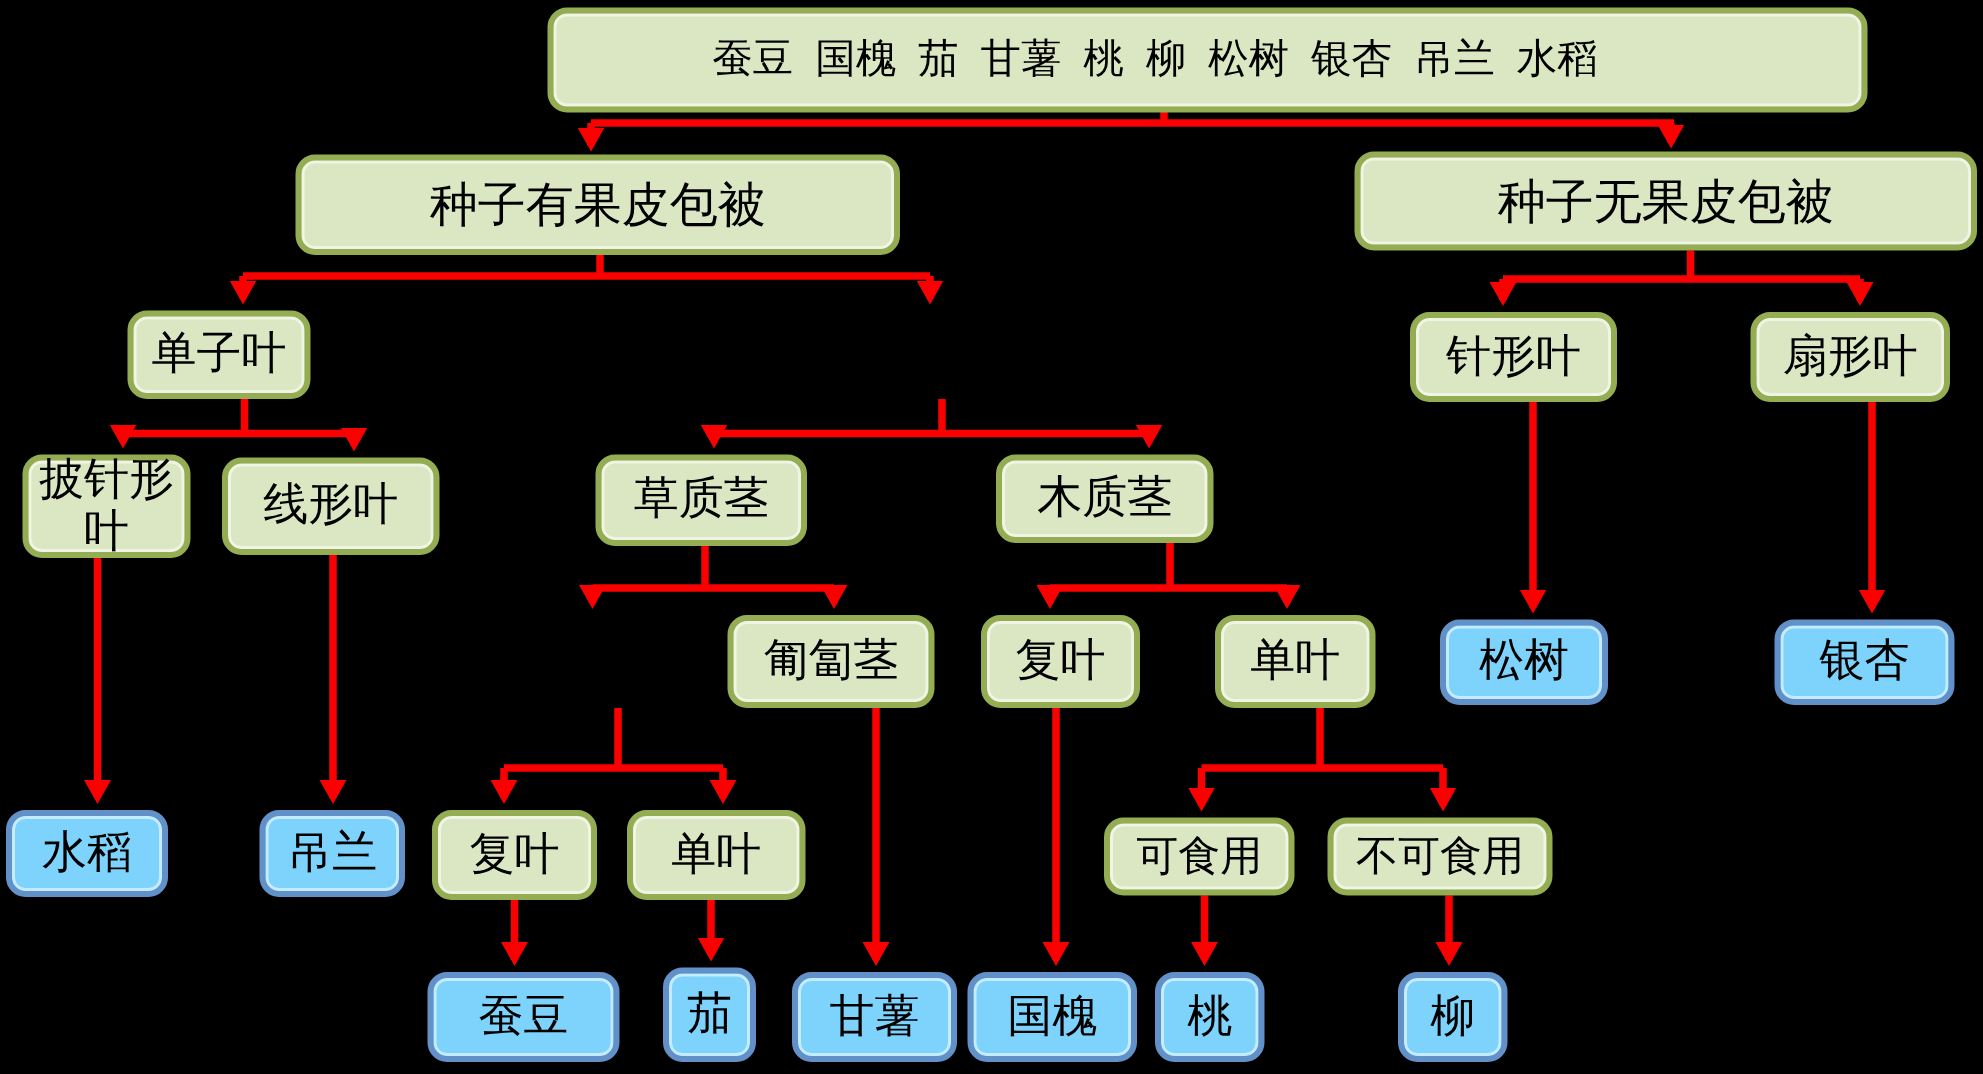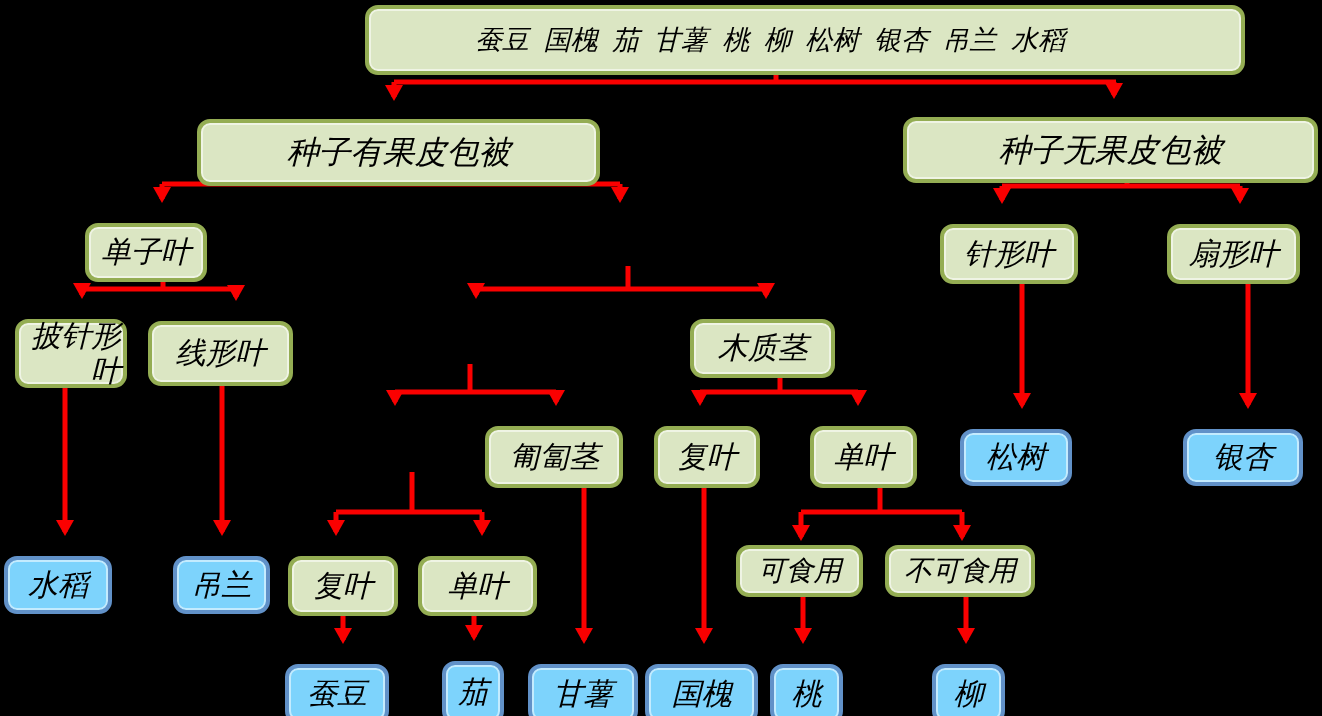--- a/index.html
+++ b/index.html
@@ -1,24 +1,24 @@
 <!DOCTYPE html>
 <html><head>
 <meta charset="utf-8">
 <style>
   html,body{margin:0;padding:0;background:#000;}
   #stage{position:relative;width:1322px;height:716px;background:#000;overflow:hidden;
          font-family:"DejaVu Serif","Liberation Serif",serif;}
   #wires{position:absolute;left:0;top:0;width:1322px;height:716px;}
   .node{position:absolute;box-sizing:border-box;display:flex;align-items:center;justify-content:center;
-        text-align:right;color:#000;border-radius:13px;line-height:1.15;z-index:2;
-        box-shadow:inset 0 0 0 2px rgba(255,255,255,.55);font-style:italic;}
+        text-align:center;color:#000;border-radius:13px;line-height:1.15;z-index:2;
+        box-shadow:inset 0 0 0 2px rgba(255,255,255,.55);}
   .green{background:#dbe6c3;border:4px solid #94ad53;}
   .blue{background:#7dd3fc;border:4px solid #6191c8;}
-  .fs30{font-size:30px;margin-top:16px;}
+  .fs30{font-size:30px;}
   .fs28{font-size:28px;}
   .root-label{font-size:27px;word-spacing:6px;padding-right:70px;}
   .wrap2{padding:0 2px;}
 </style>
 </head>
 <body>
 
 <div id="stage">
 
   <svg id="wires" viewBox="0 0 1322 716" fill="none" stroke="#fa0000" stroke-width="5">
@@ -92,35 +92,36 @@
 
   <div class="node green fs30" style="left:197px;top:103px;width:403px;height:67px;font-size:32px">种子有果皮包被</div>
   <div class="node green fs30" style="left:903px;top:101px;width:415px;height:66px;font-size:32px">种子无果皮包被</div>
 
   <div class="node green fs30" style="left:85px;top:207px;width:122px;height:59px">单子叶</div>
   <div class="node green fs30" style="left:940px;top:208px;width:138px;height:60px">针形叶</div>
   <div class="node green fs30" style="left:1167px;top:208px;width:133px;height:60px">扇形叶</div>
 
   <div class="node green fs30 wrap2" style="left:15px;top:303px;width:112px;height:69px">披针形叶</div>
   <div class="node green fs30" style="left:148px;top:305px;width:145px;height:65px">线形叶</div>
-  <div class="node green fs30" style="left:690px;top:303px;width:145px;height:59px">木质茎</div>
+  <div class="node green fs30" style="left:397px;top:303px;width:141px;height:61px">草质茎</div>
+  <div class="node green fs30" style="left:664px;top:303px;width:145px;height:59px">木质茎</div>
 
   <div class="node green fs30" style="left:485px;top:410px;width:138px;height:62px">匍匐茎</div>
   <div class="node green fs30" style="left:654px;top:410px;width:106px;height:62px">复叶</div>
   <div class="node green fs30" style="left:810px;top:410px;width:107px;height:62px">单叶</div>
   <div class="node blue fs30" style="left:960px;top:413px;width:112px;height:57px">松树</div>
   <div class="node blue fs30" style="left:1183px;top:413px;width:120px;height:57px">银杏</div>
 
   <div class="node blue fs30" style="left:4px;top:540px;width:108px;height:58px">水稻</div>
   <div class="node blue fs30" style="left:173px;top:540px;width:97px;height:58px">吊兰</div>
   <div class="node green fs30" style="left:288px;top:540px;width:110px;height:60px">复叶</div>
   <div class="node green fs30" style="left:418px;top:540px;width:119px;height:60px">单叶</div>
   <div class="node green fs28" style="left:736px;top:545px;width:127px;height:52px">可食用</div>
   <div class="node green fs28" style="left:885px;top:545px;width:150px;height:52px">不可食用</div>
 
-  <div class="node blue fs30" style="left:285px;top:648px;width:104px;height:60px">蚕豆</div>
+  <div class="node blue fs30" style="left:285px;top:648px;width:128px;height:60px">蚕豆</div>
   <div class="node blue fs30" style="left:442px;top:645px;width:62px;height:63px">茄</div>
   <div class="node blue fs30" style="left:528px;top:648px;width:110px;height:60px">甘薯</div>
   <div class="node blue fs30" style="left:645px;top:648px;width:113px;height:60px">国槐</div>
   <div class="node blue fs30" style="left:770px;top:648px;width:73px;height:60px">桃</div>
   <div class="node blue fs30" style="left:932px;top:648px;width:73px;height:60px">柳</div>
 
 </div>
 
 </body></html>

